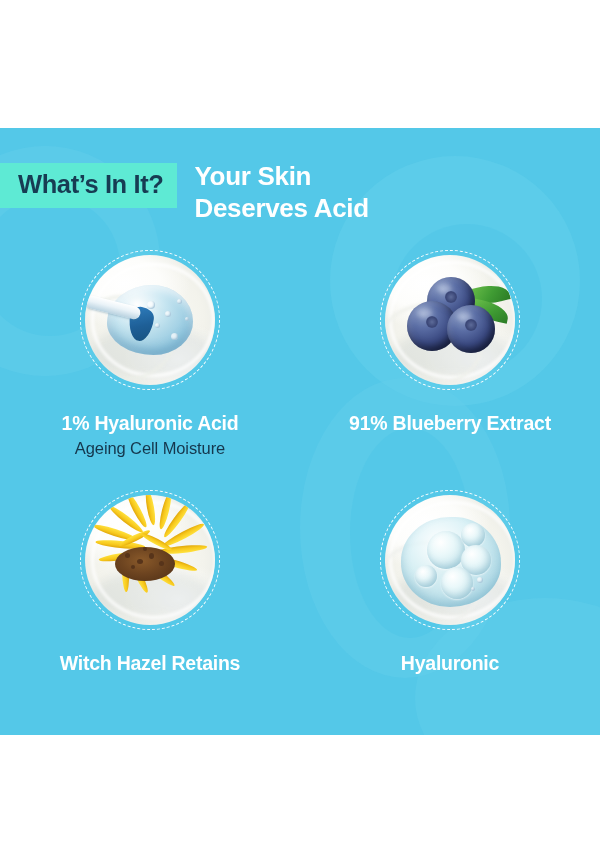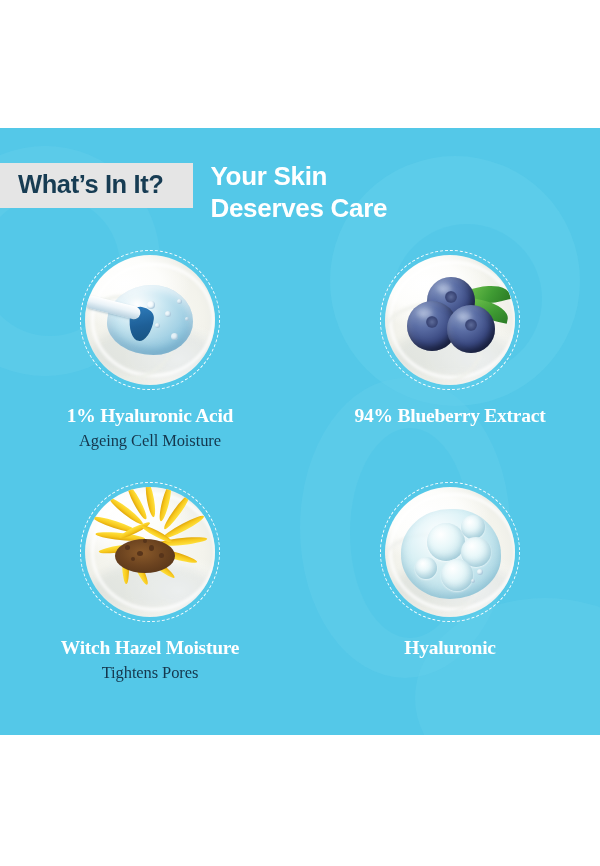--- a/index.html
+++ b/index.html
@@ -23,26 +23,26 @@
   
   .wm{position:absolute;border-radius:50%;background:#63cfeb;pointer-events:none;}
 
   
   #header{
     position:absolute;left:0;top:35px;
     width:100%;height:82px;
     display:flex;align-items:flex-start;
   }
   #badge{
-    background:#e5e5e5;
+    background:#5eead4;
     color:#173c53;
     font-size:25.5px;
     font-weight:bold;
     letter-spacing:-0.4px;
-    padding:8px 30px 9px 18px;
+    padding:8px 14px 9px 18px;
     line-height:1.08;
     white-space:nowrap;
     margin-top:0px;
   }
   #headline{
     color:#ffffff;
     font-size:26px;
     font-weight:bold;
     letter-spacing:-0.3px;
     line-height:1.22;
@@ -163,23 +163,22 @@
   }
   .bigbub{
     position:absolute;border-radius:50%;
     background:radial-gradient(circle at 36% 30%, #ffffff 0%, #eaf8fa 35%, #cfeaf0 70%, #aed8e4 100%);
     box-shadow:inset -2px -3px 6px rgba(90,150,175,.35), 0 1px 2px rgba(255,255,255,.6);
   }
 
   
   .cap{
     text-align:center;
-    margin-top:14px;
+    margin-top:22px;
     line-height:1.18;
-    font-family:Liberation Serif, serif;
   }
   .cap .t{
     display:block;
     color:#ffffff;
     font-size:19.5px;
     font-weight:bold;
     letter-spacing:-0.25px;
   }
   .cap .s{
     display:block;
@@ -199,21 +198,21 @@
   <div class="wm" style="left:392px;top:96px;width:150px;height:150px;background:#54c8e8;opacity:.9;"></div>
   <div class="wm" style="left:300px;top:250px;width:210px;height:300px;opacity:.45;"></div>
   <div class="wm" style="left:350px;top:300px;width:120px;height:210px;background:#54c8e8;opacity:1;"></div>
   <div class="wm" style="left:-70px;top:18px;width:230px;height:230px;opacity:.45;"></div>
   <div class="wm" style="left:-20px;top:68px;width:140px;height:140px;background:#54c8e8;opacity:1;"></div>
   <div class="wm" style="left:415px;top:470px;width:260px;height:200px;opacity:.4;"></div>
 
   <div id="header">
     <div id="badge">What’s In It?</div>
     <div id="headline">Your Skin
-Deserves Care</div>
+Deserves Acid</div>
   </div>
 
   <div id="grid">
 
     <div class="row">
 
       <div class="cell">
         <div class="disc-wrap">
           <div class="disc">
             <div class="disc-inner">
@@ -254,21 +253,21 @@
               <div class="berry" style="left:22px;top:46px;width:50px;height:50px;">
                 <span class="gloss"></span>
               </div>
               <div class="berry" style="left:62px;top:50px;width:48px;height:48px;">
                 <span class="gloss"></span>
               </div>
             </div>
           </div>
         </div>
         <div class="cap">
-          <span class="t">94% Blueberry Extract</span>
+          <span class="t">91% Blueberry Extract</span>
         </div>
       </div>
     </div>
 
     <div class="row" style="margin-top:32px;">
 
       <div class="cell">
         <div class="disc-wrap">
           <div class="disc">
             <div class="disc-inner">
@@ -294,22 +293,21 @@
               <div class="speck" style="left:64px;top:58px;width:5px;height:6px;"></div>
               <div class="speck" style="left:74px;top:66px;width:5px;height:5px;"></div>
               <div class="speck" style="left:58px;top:52px;width:4px;height:4px;"></div>
               <div class="speck" style="left:46px;top:70px;width:4px;height:4px;"></div>
               <div class="petal" style="left:34px;top:40px;width:34px;height:6px;transform:rotate(-26deg);"></div>
               <div class="petal" style="left:56px;top:38px;width:34px;height:6px;transform:rotate(208deg);"></div>
             </div>
           </div>
         </div>
         <div class="cap">
-          <span class="t">Witch Hazel Moisture</span>
-          <span class="s">Tightens Pores</span>
+          <span class="t">Witch Hazel Retains</span>
         </div>
       </div>
 
       <div class="cell">
         <div class="disc-wrap">
           <div class="disc">
             <div class="disc-inner">
               <div class="shadow-l" style="left:10px;top:74px;width:114px;height:48px;"></div>
               <div class="swirl" style="left:4px;top:6px;width:122px;height:112px;"></div>
               <div class="swirl" style="left:-10px;top:46px;width:102px;height:80px;border-color:rgba(238,240,236,.9);"></div>

